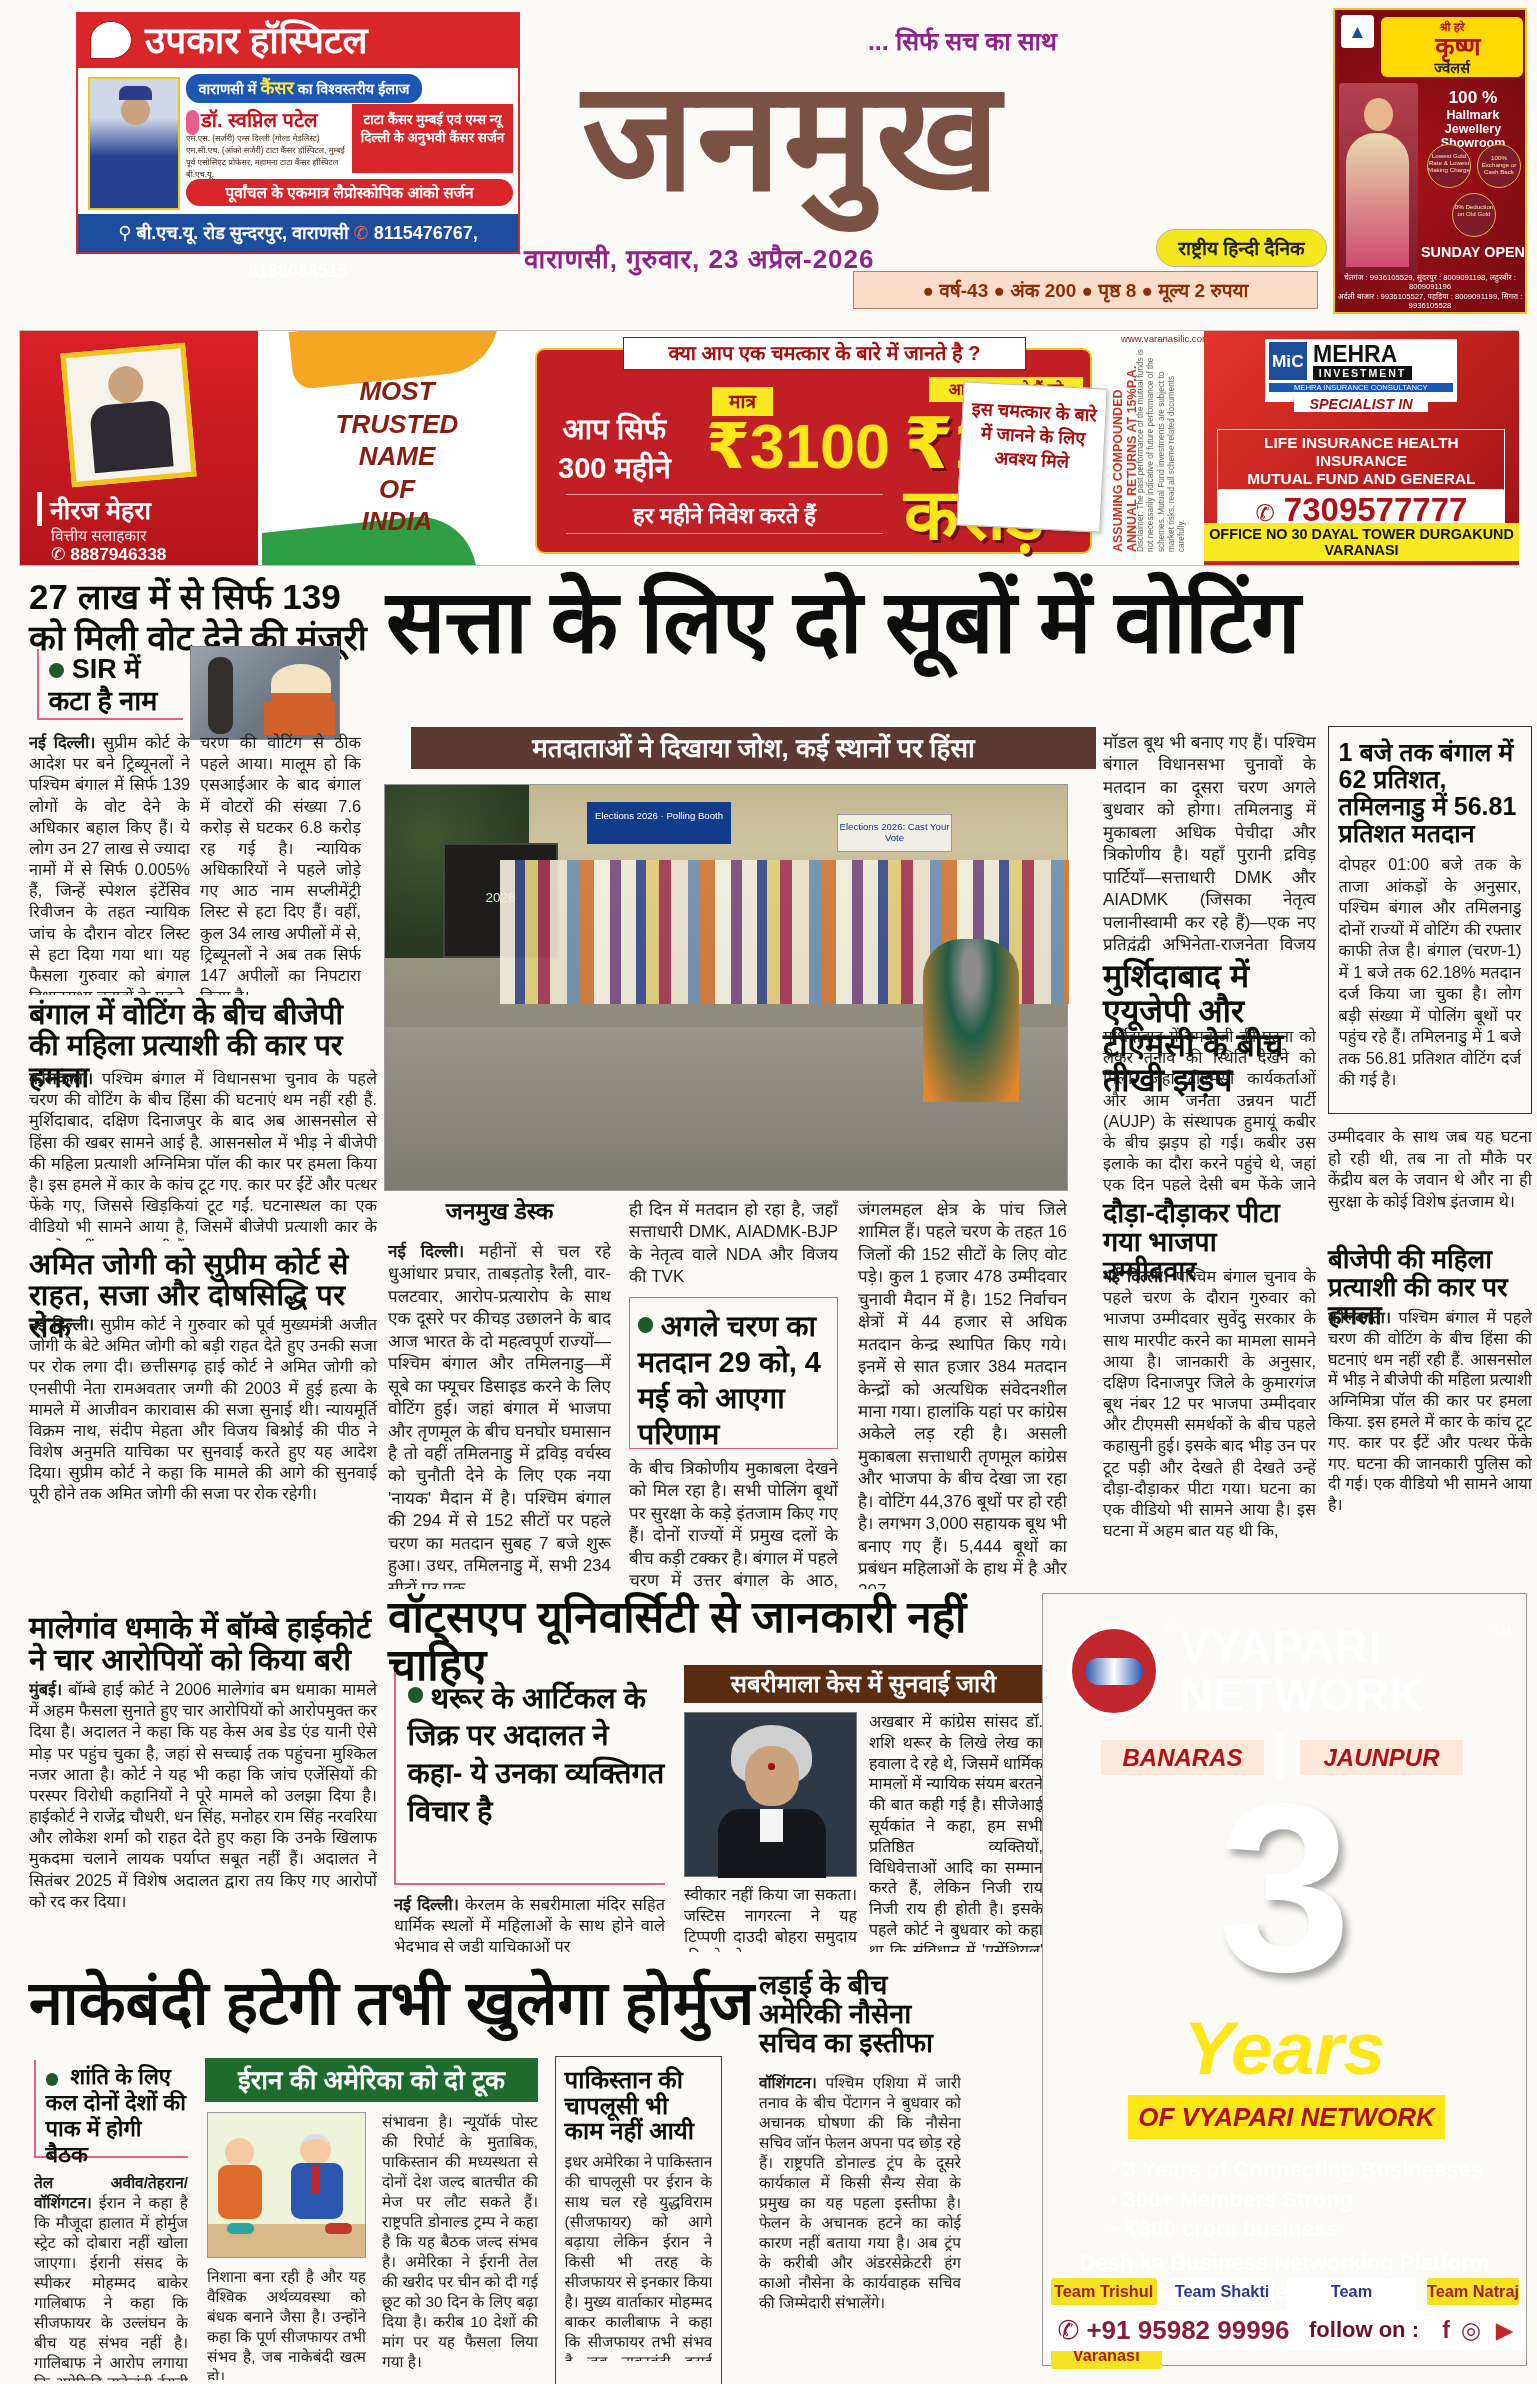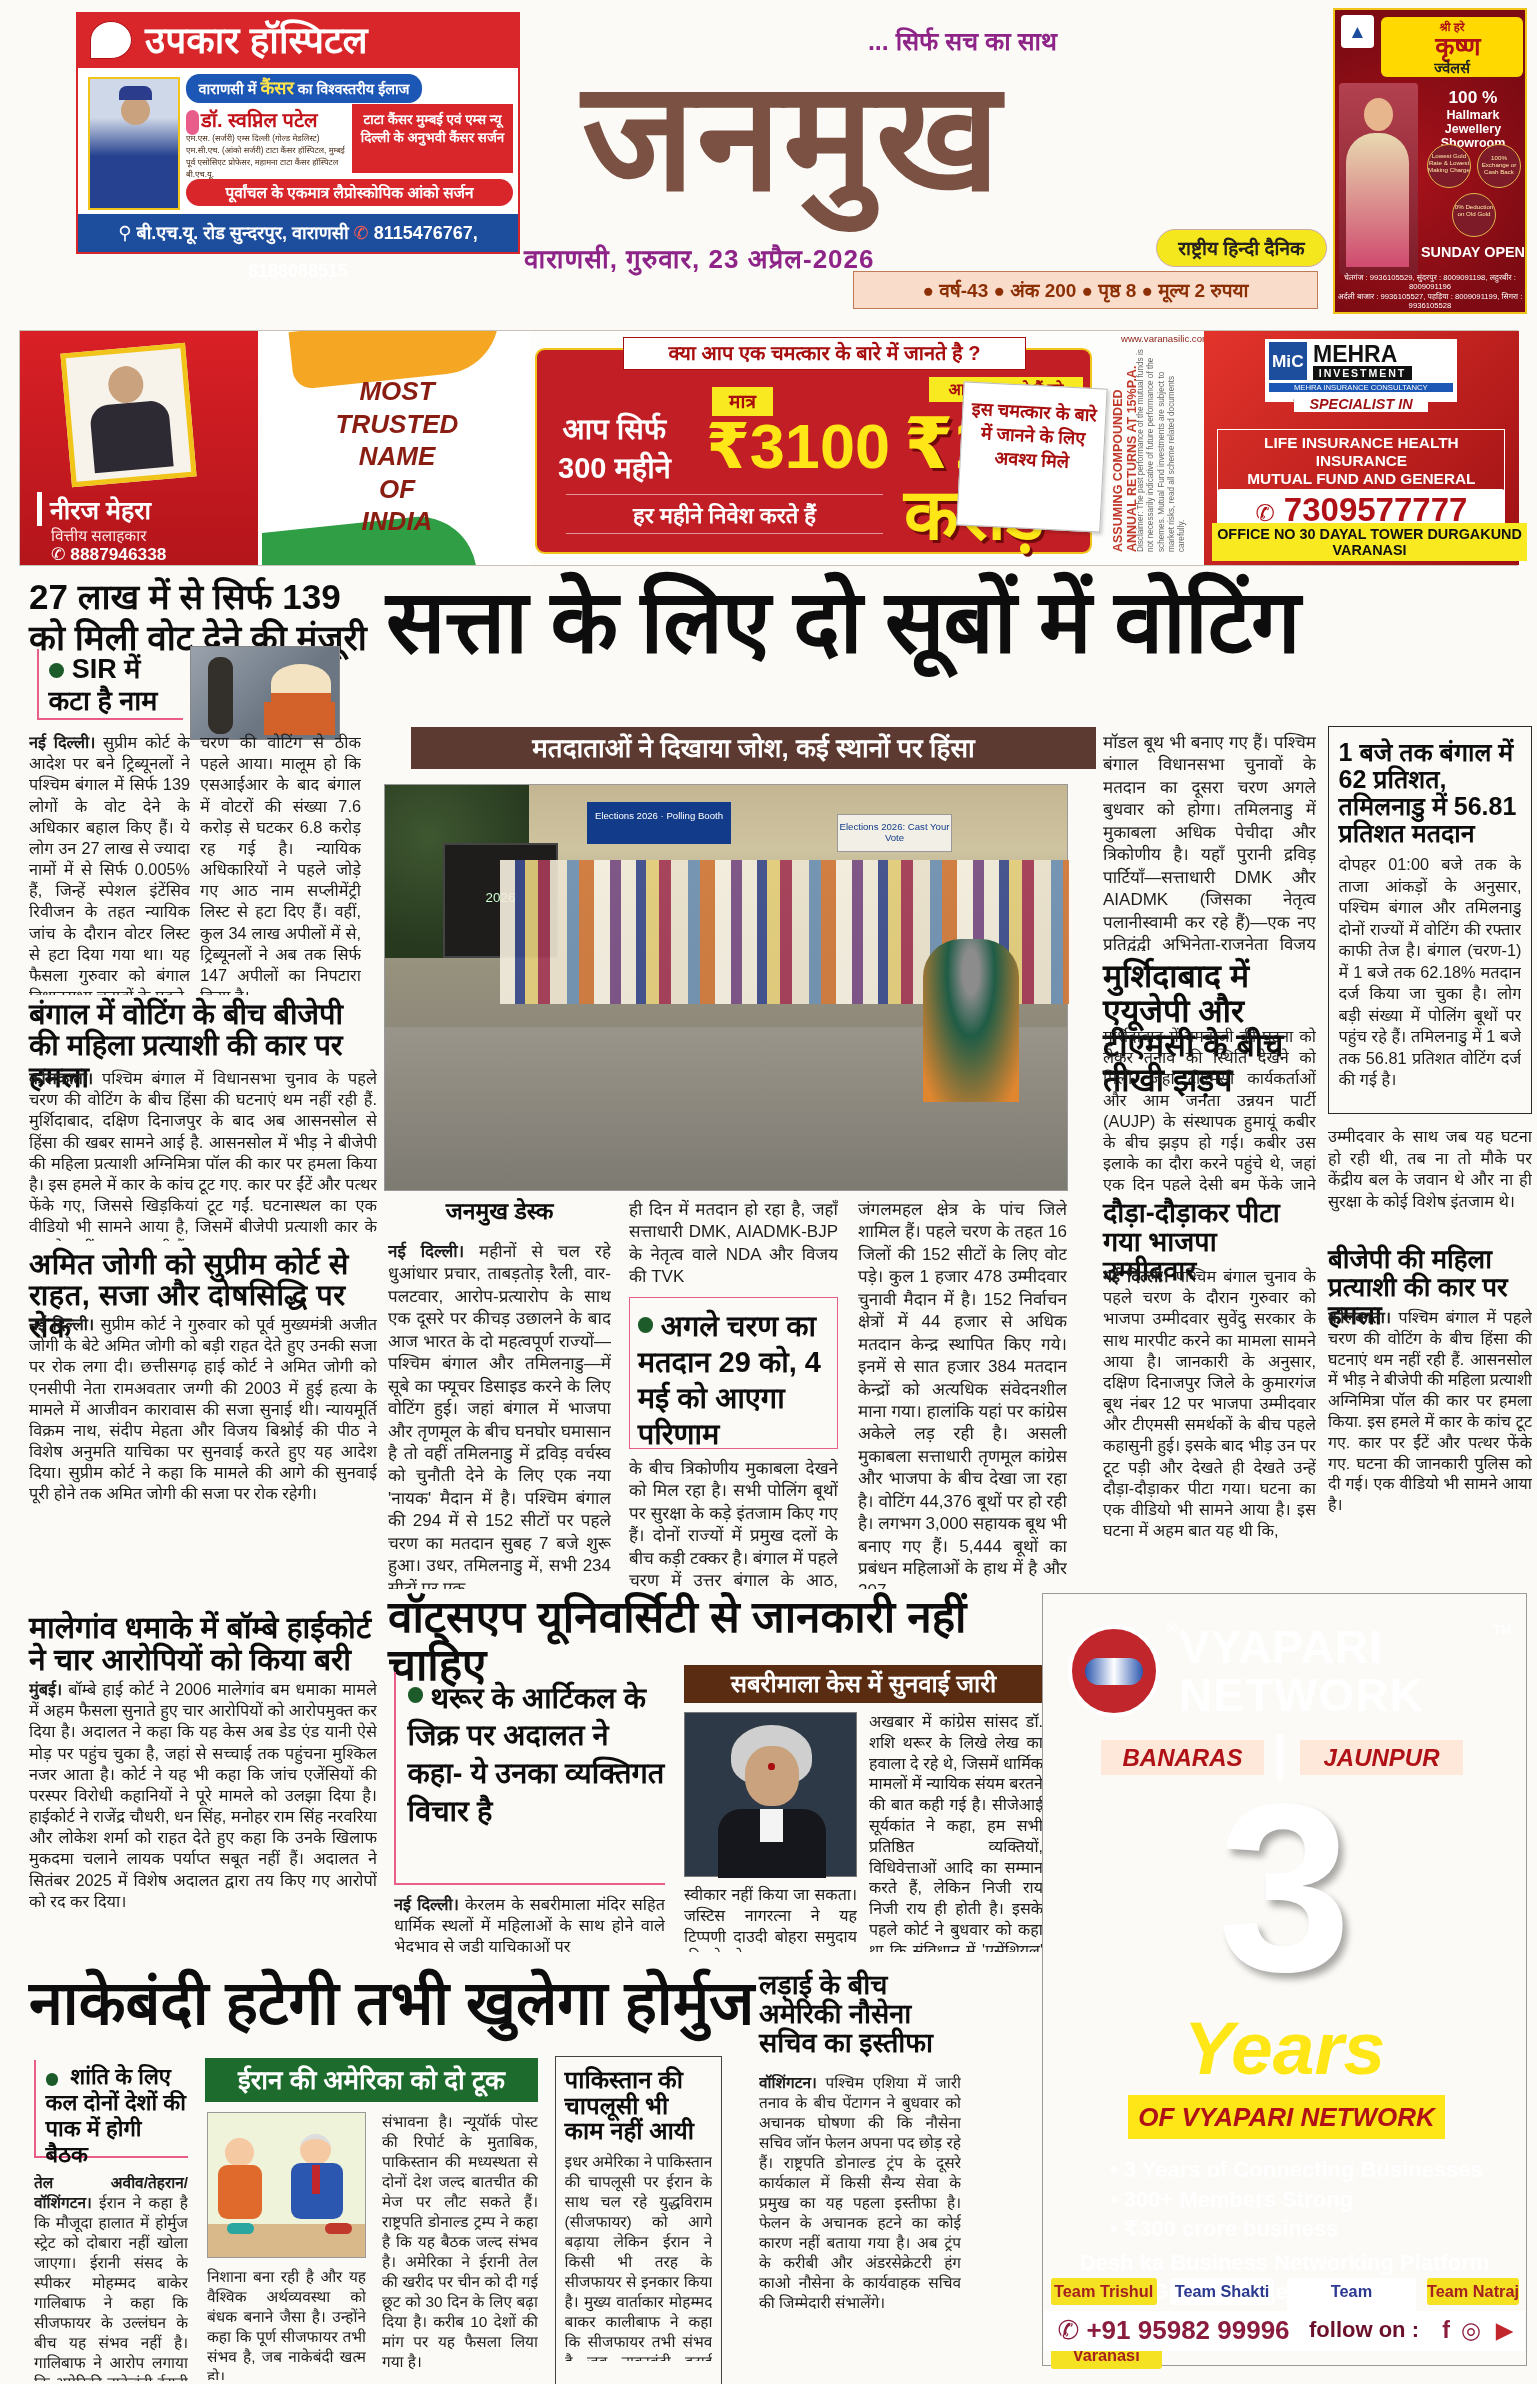--- a/index.html
+++ b/index.html
@@ -152,21 +152,21 @@
       <div class="a" style="left:90px;top:65px;width:134px;background:#fff;color:#9e1013;font-weight:800;font-style:italic;font-size:14.4px;text-align:center;">SPECIALIST IN</div>
       <div class="a" style="left:13.4px;top:98px;width:288px;border:1px solid #fff;padding:3.8px 1.9px;color:#fff;text-align:center;">
         <div style="font-weight:800;font-size:15.4px;">LIFE INSURANCE HEALTH INSURANCE</div>
         <div style="font-weight:800;font-size:15.4px;">MUTUAL FUND AND GENERAL INSURANCE</div>
         <div style="font-size:11px;">and complete solution of your financial goals and dreams</div>
       </div>
       <div class="a" style="left:13.4px;top:158px;width:288px;height:42px;background:#fff;border-radius:3.8px;color:#b01116;font-weight:900;font-size:33px;text-align:center;line-height:42px;">
         <span style="font-size:23px;">✆</span>
         <span>7309577777</span>
       </div>
-      <div class="a" style="left:0;bottom:3.8px;width:100%;background:#f8e921;color:#111;font-weight:800;font-size:14.4px;text-align:center;padding:2.9px 0;margin-left:8px;">OFFICE NO 30 DAYAL TOWER DURGAKUND VARANASI</div>
+      <div class="a" style="left:0;bottom:3.8px;width:100%;background:#f8e921;color:#111;font-weight:800;font-size:14.4px;text-align:center;padding:2.9px 0;">OFFICE NO 30 DAYAL TOWER DURGAKUND VARANASI</div>
     </div>
   </div>
 
   <div class="a hd" style="left:29px;top:576px;width:348px;font-size:35px;line-height:1.18;">27 लाख में से सिर्फ 139 को मिली वोट देने की मंजूरी</div>
   <div class="a pinkL" style="left:37px;top:649px;width:146px;height:71px;padding:3.8px 0 0 9.6px;font-weight:800;font-size:27px;line-height:1.2;color:#0d0d0d;">
     <span class="dot"></span><span>SIR में कटा है नाम</span>
   </div>
   <div class="a" style="left:190px;top:646px;width:150px;height:94px;background:linear-gradient(135deg,#9aa3ad,#6c7683 60%);border:1px solid #888;">
     <div class="a" style="right:7.7px;top:17.3px;width:60px;height:38px;border-radius:50% 50% 0 0;background:#f3e3c3;border-bottom:9.6px solid #d2622a;"></div>
     <div class="a" style="right:3.8px;bottom:3.8px;width:71px;height:33px;background:#d2622a;"></div>

